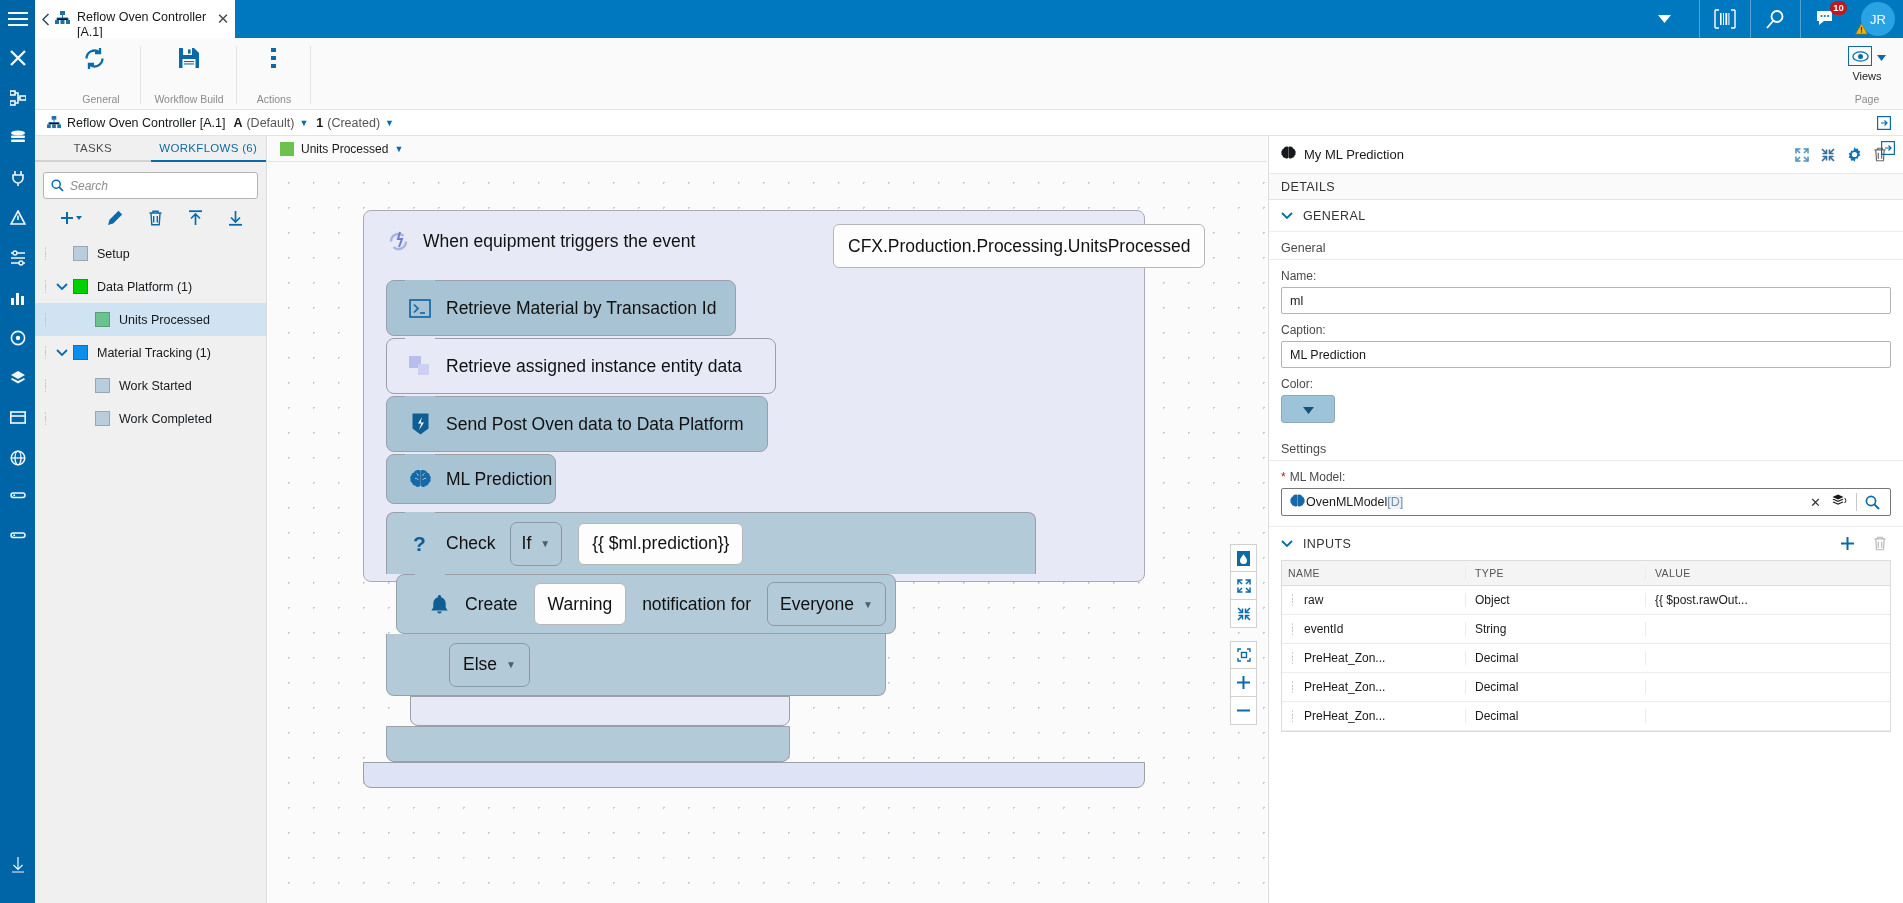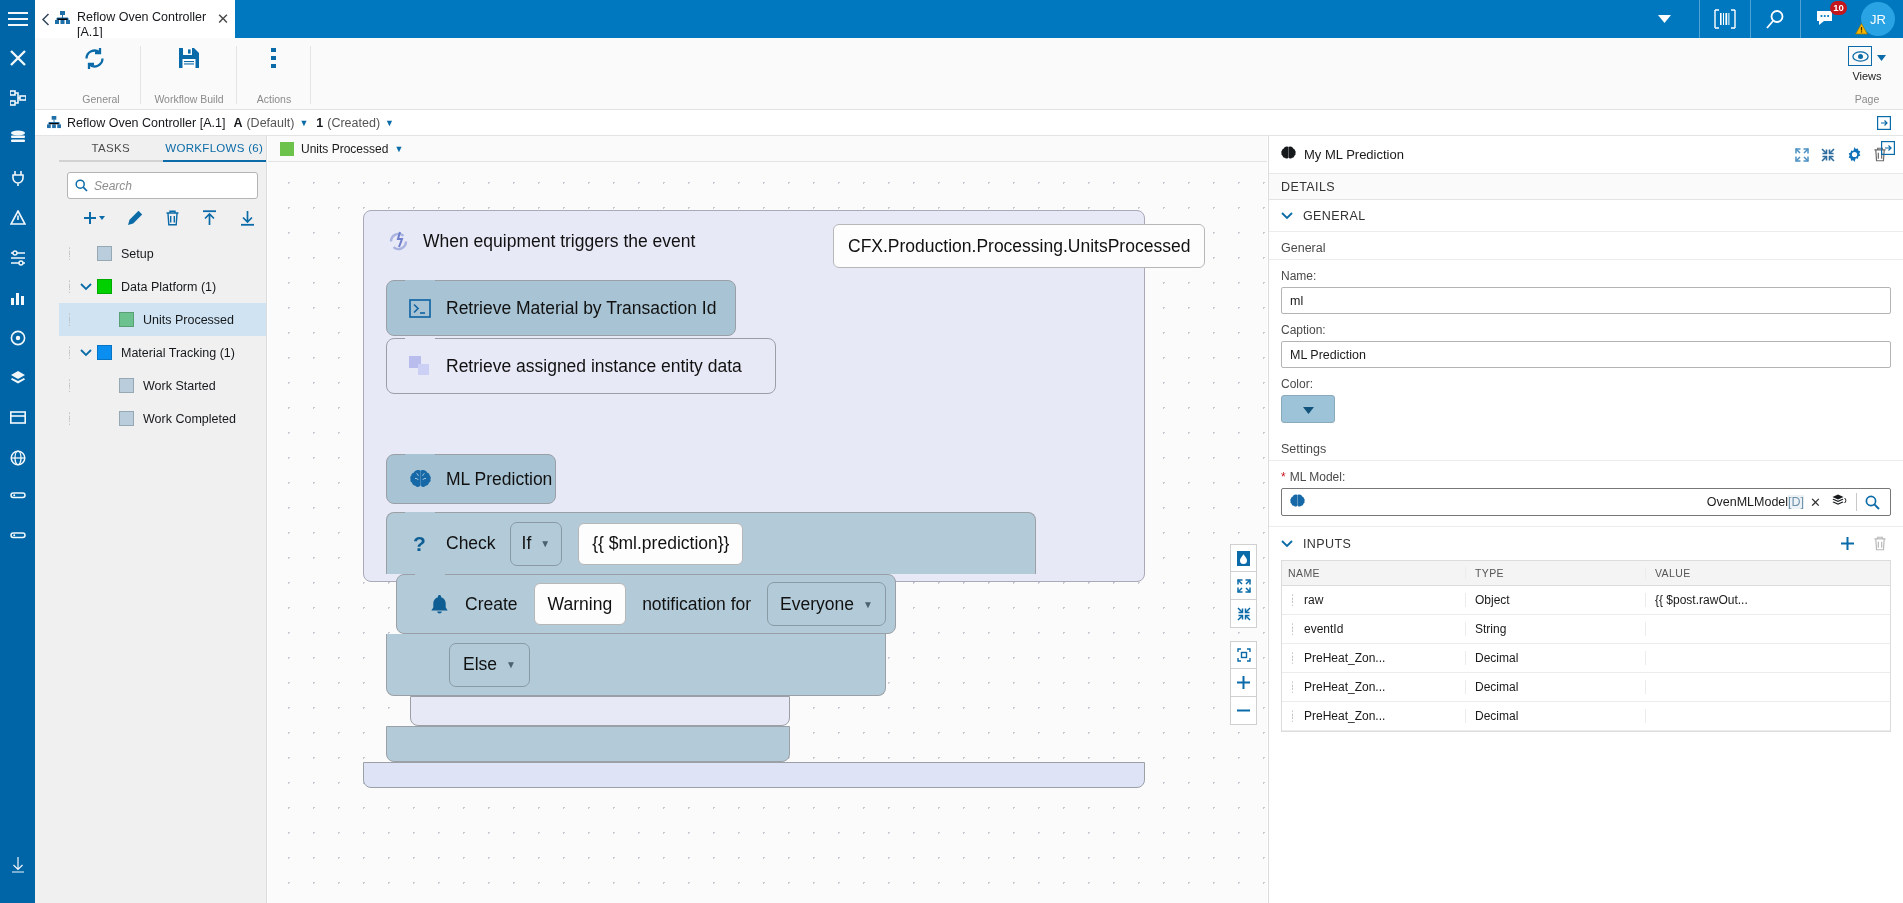--- a/index.html
+++ b/index.html
@@ -54,21 +54,21 @@
   #crumb .hier { margin-right:6px; display:flex; }
   #crumb .cmain { color:#16191c; }
   #crumb .cbold { font-weight:bold; color:#16191c; margin-left:8px; }
   #crumb .cdim { color:#555; margin-left:4px; }
   #crumb .ccar { color:#0b6ba8; margin-left:5px; font-size:9px; }
   #crumbright { position:absolute; right:8px; top:110px; width:22px; height:26px; display:flex;
      align-items:center; justify-content:center; color:#0b6ba8; }
 
   
   #left { position:absolute; left:35px; top:136px; width:232px; height:767px; background:#f0f0f0;
-     border-right:1px solid #dcdcdc;padding-left:24px; }
+     border-right:1px solid #dcdcdc; }
   #lefttabs { display:flex; height:26px; }
   .ltab { flex:1; display:flex; align-items:center; justify-content:center; font-size:11.5px;
      letter-spacing:.3px; color:#4c4c4c; border-bottom:2px solid #d2d2d2; }
   .ltab.active { color:#0b6ba8; border-bottom:2px solid #0b6ba8; }
   #searchbox { margin:10px 8px 0 8px; height:27px; background:#fff; border:1px solid #b4b4b4; border-radius:3px;
      display:flex; align-items:center; padding:0 7px; }
   #searchbox .si { color:#0b6ba8; margin-right:6px; display:flex; }
   #searchbox .sph { font-size:12px; color:#8d8d8d; font-style:italic; }
   #treetools { display:flex; align-items:center; height:38px; padding-left:14px; gap:0; }
   .ttool { width:40px; height:32px; display:flex; align-items:center; justify-content:center; color:#0b6ba8;}
@@ -144,21 +144,21 @@
   .sublbl { font-size:12.5px; color:#4a4a4a; padding:9px 0 4px 12px; border-bottom:1px solid #ececec;
      margin:0 0 0 0; }
   .fldlbl { font-size:12px; color:#4a4a4a; padding:9px 0 4px 12px; }
   .fld { margin:0 12px; height:27px; border:1px solid #b4b4b4; border-radius:2px; background:#fff;
      display:flex; align-items:center; padding:0 8px; font-size:12.5px; color:#1a1a1a; }
   #colorswatch { margin:0 12px; width:54px; height:28px; background:#9dc3d8; border:1px solid #8aa9bb;
      border-radius:3px; display:flex; align-items:center; justify-content:center; }
   .req { color:#c4161c; margin-right:4px; }
   #modelfld { margin:0 12px; height:28px; border:1px solid #777; border-radius:2px; background:#fff;
      display:flex; align-items:center; padding:0 6px 0 8px; font-size:12.5px; }
-  #modelfld .mval { margin-left:1px; flex:1;text-align:right; }
+  #modelfld .mval { margin-left:1px; flex:1; }
   #modelfld .mdim { color:#6f93ad; background:#edf2f6; }
   #modelfld .mx { color:#333; padding:0 6px; font-size:13px; }
   #modelfld .mstack { color:#1a1a1a; padding:0 5px; }
   #modelfld .mvsep { width:1px; height:18px; background:#c8c8c8; margin:0 4px; }
   #modelfld .msearch { color:#0b6ba8; padding:0 4px; display:flex; }
   #inphdr { height:34px; display:flex; align-items:center; padding:0 12px; font-size:12.5px;
      color:#333; letter-spacing:.4px; margin-top:10px; border-top:1px solid #ececec; }
   #inphdr .chev { color:#0b6ba8; margin-right:10px; display:flex; }
   #inphdr .sp { flex:1; }
   #inphdr .ia { color:#0b6ba8; padding:0 4px; display:flex; }
@@ -603,20 +603,30 @@
       <span class="notch" style="background:#e7e9f7;"></span>
       <span class="sicon">
         <svg width="22" height="20" viewBox="0 0 22 20">
             <rect x="0" y="0" width="12" height="12" fill="#b9bdee"></rect>
             <rect x="9" y="8" width="11" height="11" fill="#ccd0f4"></rect>
           </svg>
       </span>
       <span class="slabel">Retrieve assigned instance entity data</span>
     </div>
 
+    <div class="stepblk dark" style="left:118px; top:234px; width:382px; height:56px;">
+      <span class="notch" style="background:#a8c4d4;"></span>
+      <span class="sicon">
+        <svg width="17" height="22" viewBox="0 0 17 22">
+            <path d="M0.5 0.5h16v15L8.5 21.5 0.5 15.5z" fill="#0e5e93"></path>
+            <path d="M10 4 L6 10.5h3.3L7 17 l5-7.5H8.6z" fill="#fff"></path>
+          </svg>
+      </span>
+      <span class="slabel">Send Post Oven data to Data Platform</span>
+    </div>
 
     <div class="stepblk dark" style="left:118px; top:292px; width:170px; height:50px;">
       <span class="notch" style="background:#a8c4d4;"></span>
       <span class="sicon">
         <svg width="21" height="20" viewBox="0 0 21 20">
             <g fill="#1668a6">
               <path d="M9.6 1.2c-2.2-.9-5 .2-5.6 2.2-1.6.3-2.8 1.6-2.7 3.2-1.1.9-1.4 2.4-.7 3.6-.6 1.4.1 3 1.5 3.6.1 1.7 1.7 3 3.4 2.9.8 1.2 2.5 1.7 3.8.9.6-.4 1-.9 1.1-1.6V1.6c-.2-.2-.5-.3-.8-.4z"></path>
               <path d="M11.4 1.2c2.2-.9 5 .2 5.6 2.2 1.6.3 2.8 1.6 2.7 3.2 1.1.9 1.4 2.4.7 3.6.6 1.4-.1 3-1.5 3.6-.1 1.7-1.7 3-3.4 2.9-.8 1.2-2.5 1.7-3.8.9-.6-.4-1-.9-1.1-1.6V1.6c.2-.2.5-.3.8-.4z"></path>
             </g>
             <g stroke="#cfe4f2" stroke-width=".8" fill="none">

